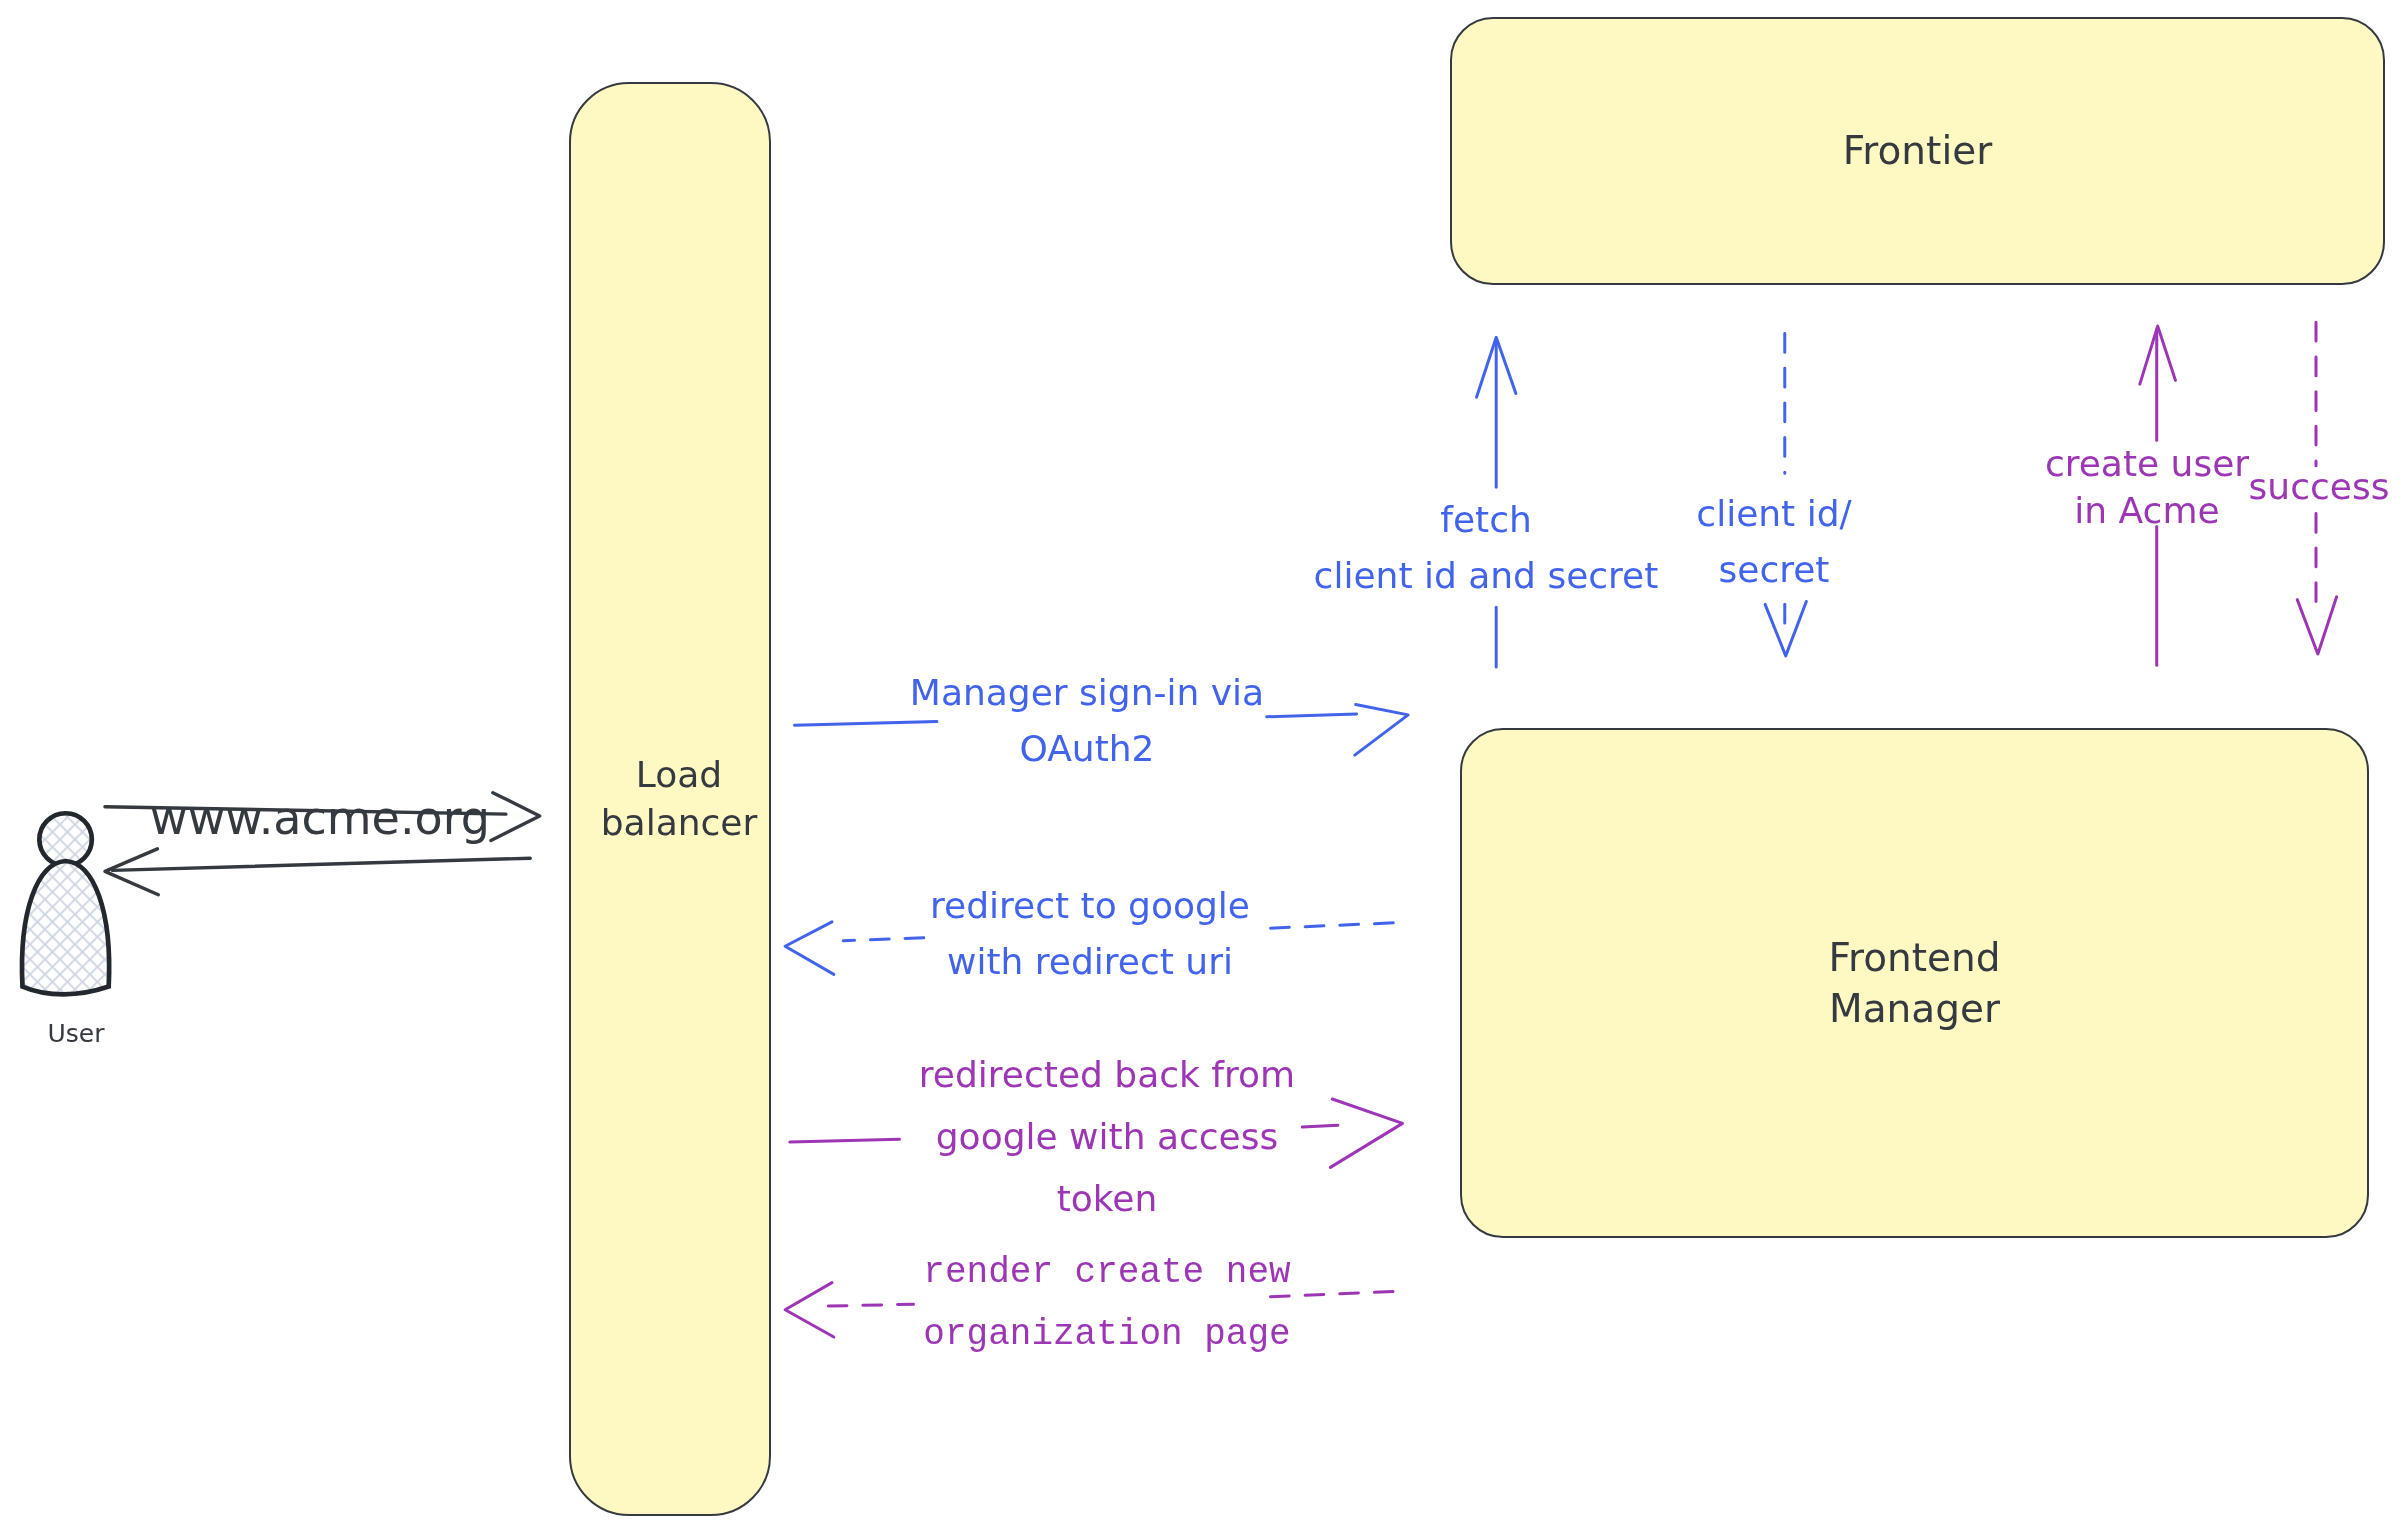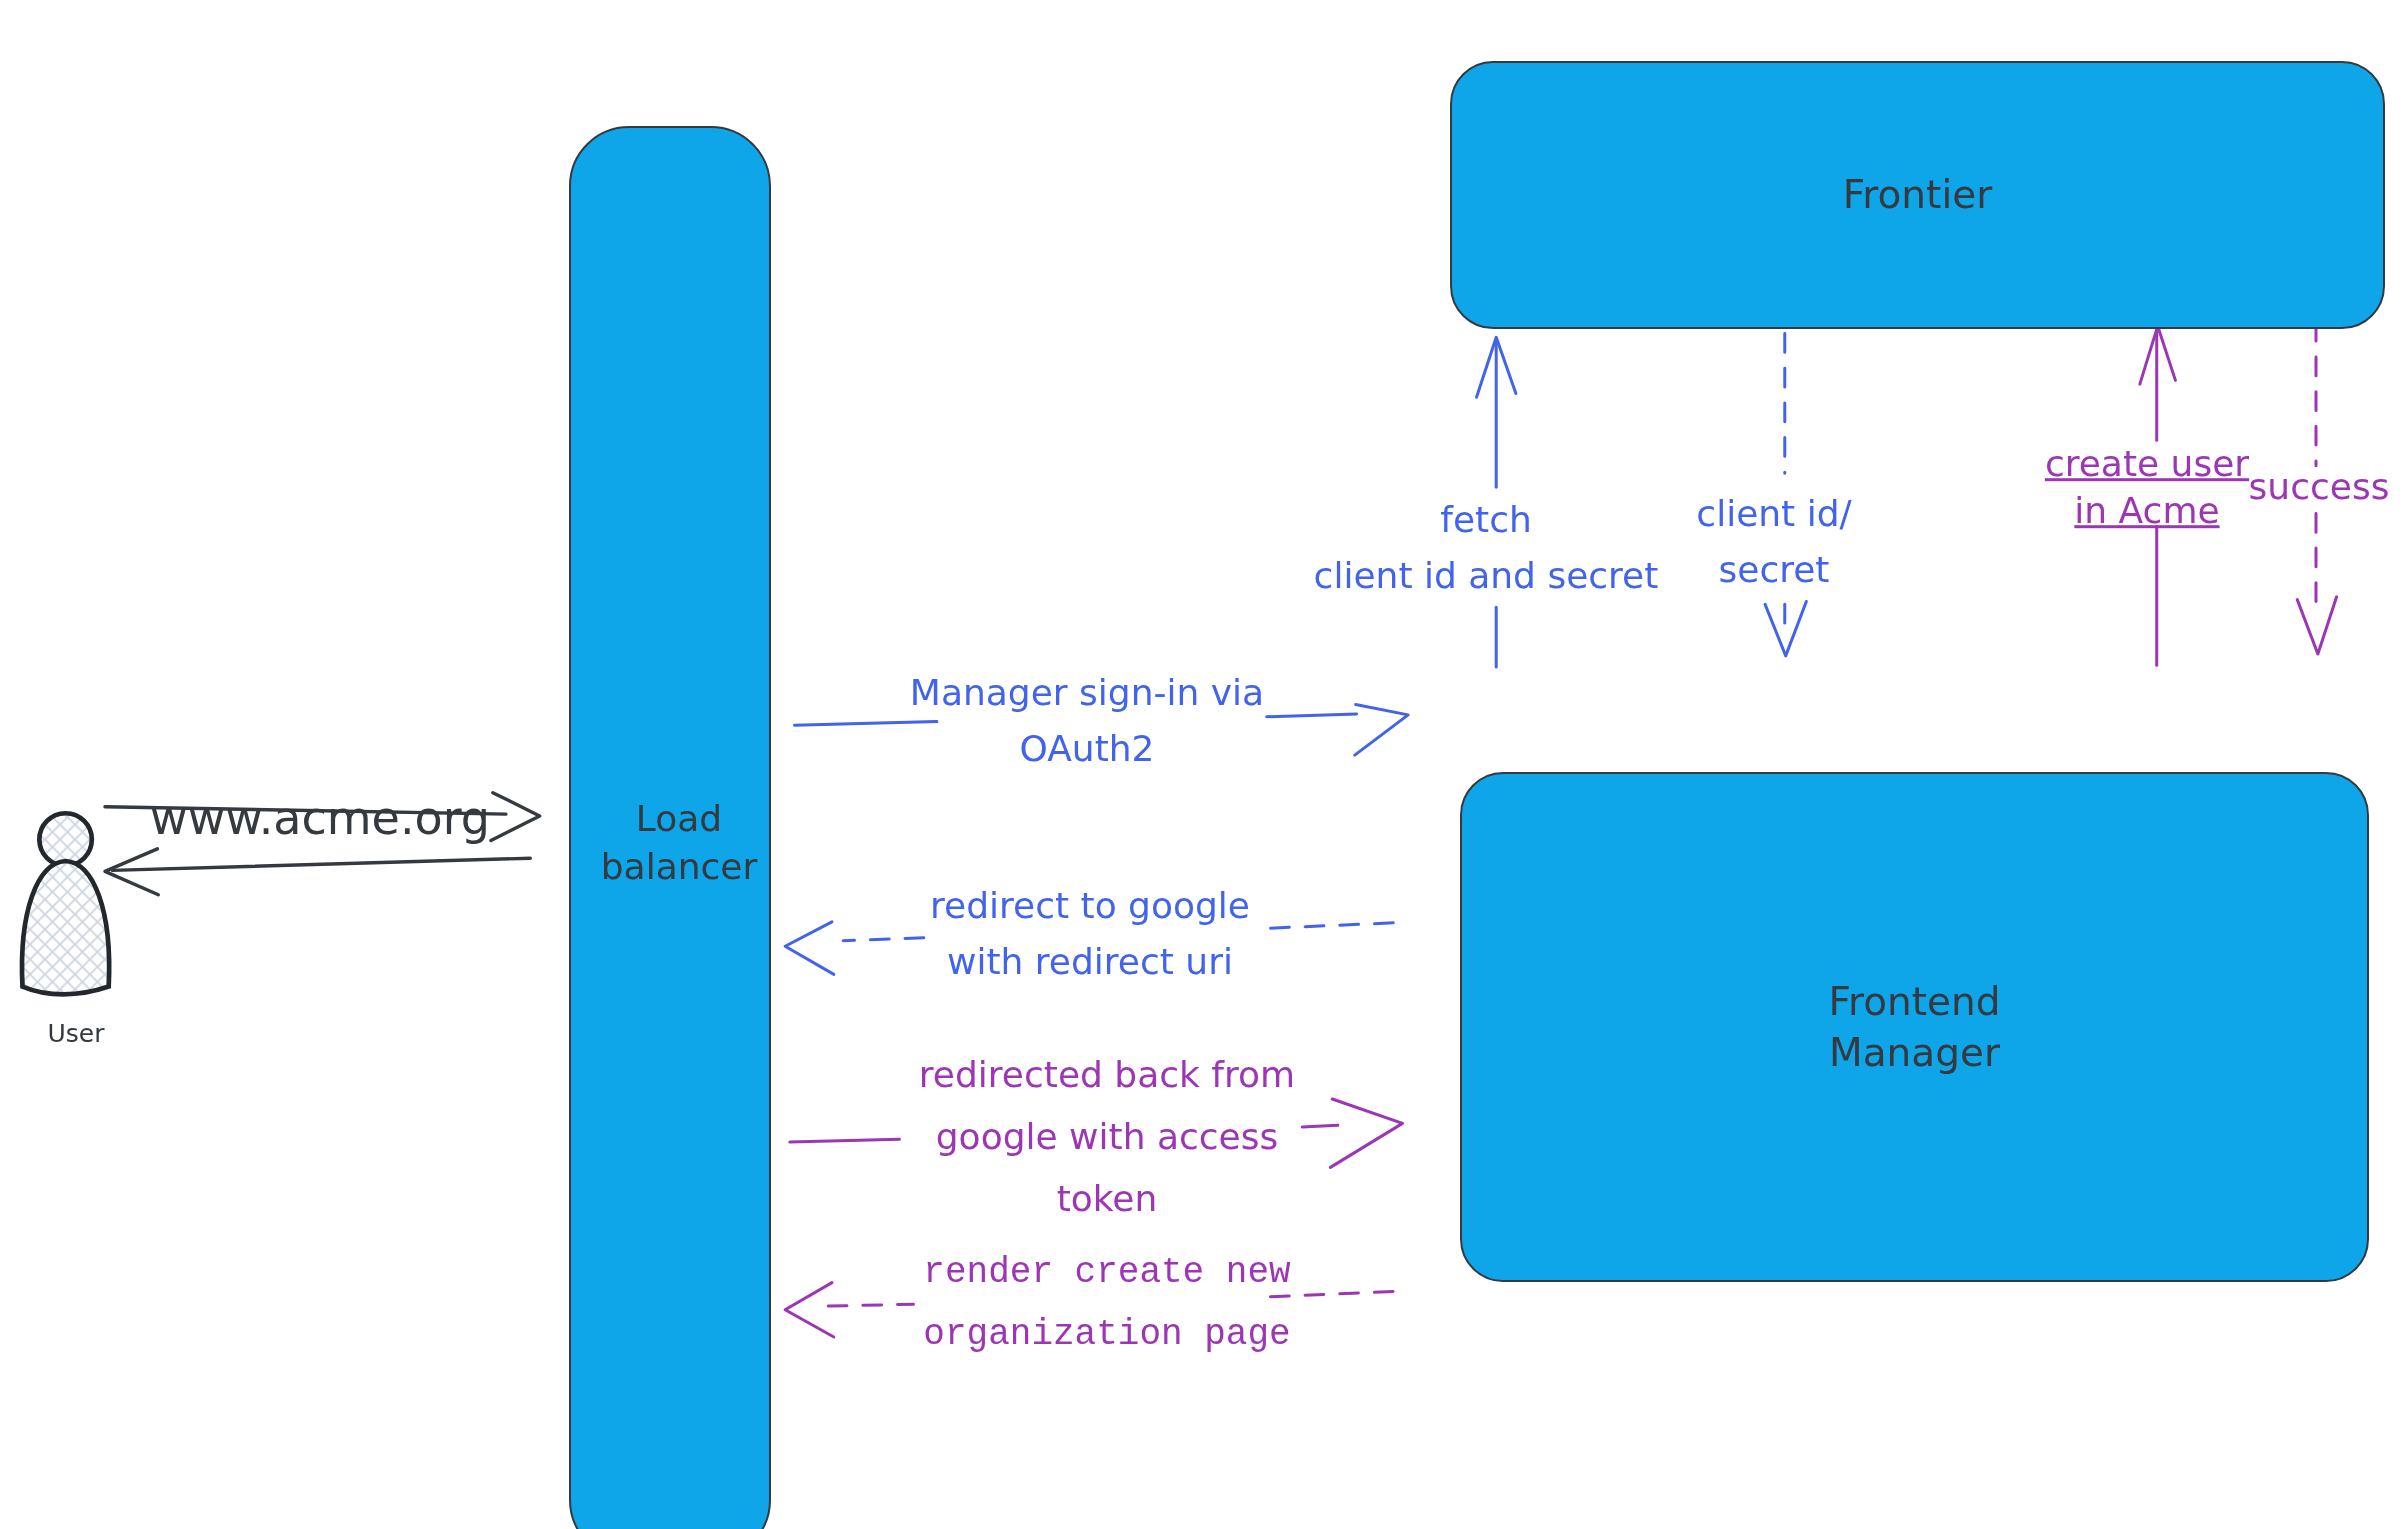--- a/index.html
+++ b/index.html
@@ -1,42 +1,42 @@
 <!DOCTYPE html>
 <html style="font-size:15px"><head>
 <meta charset="utf-8">
 <style>
   html,body{margin:0;padding:0;background:#ffffff;}
   body{width:2405px;height:1530px;position:relative;font-family:"DejaVu Sans",sans-serif;color:#343a40;}
   .canvas{position:absolute;inset:0;overflow:hidden;}
   svg.layer{position:absolute;left:0;top:0;}
 
   
-  .node{position:absolute;border:2.8px solid #343a40;border-radius:43px;background:#0ea5e9;
+  .node{position:absolute;border:2.8px solid #343a40;border-radius:43px;background:#fef9c3;
         display:flex;align-items:center;justify-content:center;text-align:center;
-        white-space:pre-line;font-size:39px;line-height:1.32;color:#343a40;margin-top:44px;}
+        white-space:pre-line;font-size:39px;line-height:1.32;color:#343a40;}
   #node-lb{left:569px;top:82px;width:180px;height:1430px;border-radius:60px;font-size:36px;padding-left:18px;}
   #node-frontier{left:1450px;top:17px;width:931px;height:264px;}
   #node-fm{left:1460px;top:728px;width:905px;height:506px;}
 
   
   .edge-label{position:absolute;transform:translate(-50%,-50%);text-align:center;
               white-space:pre-line;font-size:36px;line-height:1.55;}
   .edge-label.tight{line-height:1.3;}
   .edge-label.tall{line-height:1.72;margin-left:20px;}
   .ink{color:#343a40;}
   .blue{color:#4263eb;}
   .purple{color:#9c36b5;}
 
   #lbl-www{left:320px;top:819px;font-size:46px;}
   #lbl-google{left:1087px;top:721px;}
   #lbl-redirect{left:1090px;top:934px;}
   #lbl-fetch{left:1486px;top:548px;}
   #lbl-clientid{left:1774px;top:542px;}
-  #lbl-createuser{left:2147px;top:488px;text-decoration:underline;}
+  #lbl-createuser{left:2147px;top:488px;}
   #lbl-success{left:2319px;top:487px;}
   #lbl-redirected{left:1087px;top:1137px;}
   #lbl-render{left:1087px;top:1304px;font-family:Liberation Mono, monospace;}
   #lbl-user{left:76px;top:1034px;font-size:25px;}
 
   
   .arrow line,.arrow polyline{fill:none;stroke-linecap:round;stroke-linejoin:round;}
   .arrow.ink line,.arrow.ink polyline{stroke:#343a40;stroke-width:3.6;}
   .arrow.blue line,.arrow.blue polyline{stroke:#4263eb;stroke-width:3.2;}
   .arrow.purple line,.arrow.purple polyline{stroke:#9c36b5;stroke-width:3.2;}

